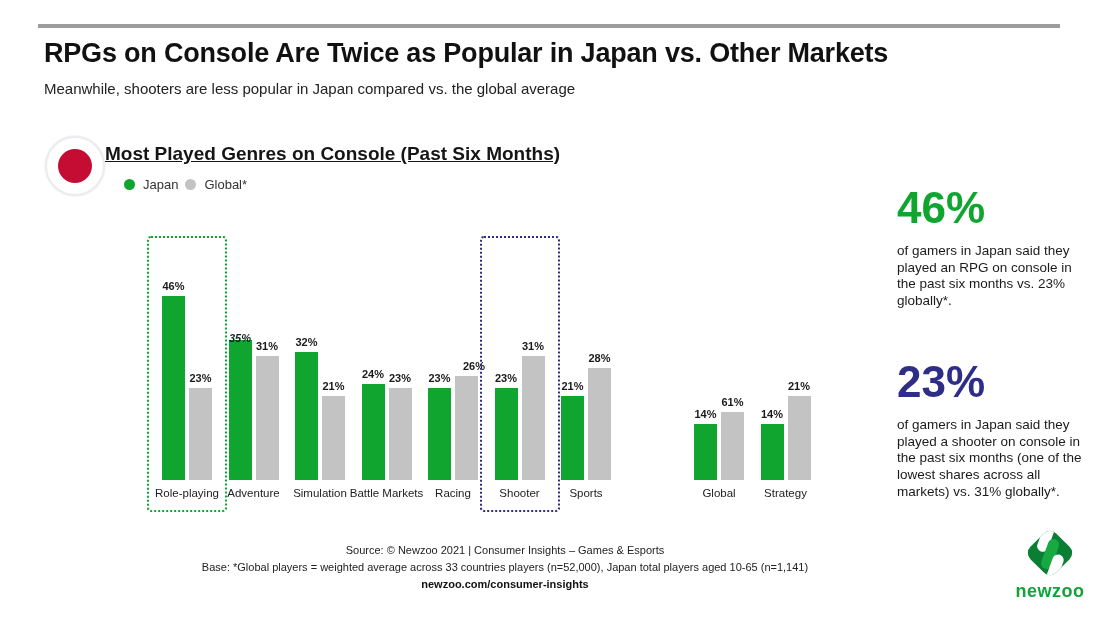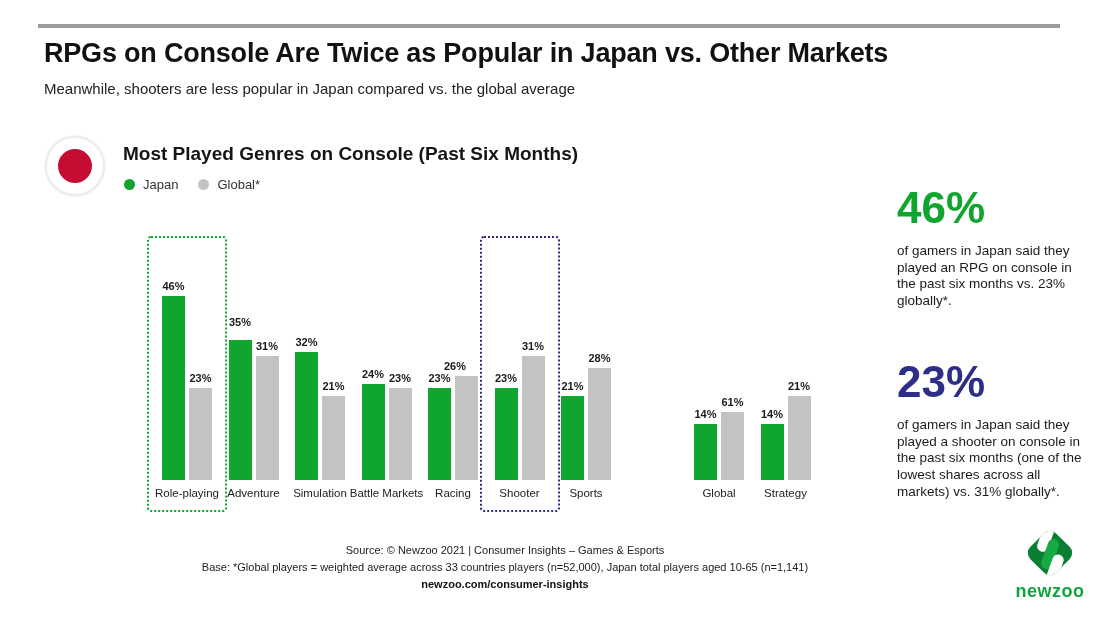--- a/index.html
+++ b/index.html
@@ -13,22 +13,22 @@
   }
   .top-rule { position:absolute; left:38px; top:24px; width:1022px; height:4px; background:#9c9c9c; }
   .title { position:absolute; left:44px; top:38px; font-size:27px; font-weight:bold; letter-spacing:-0.2px; color:#111; white-space:nowrap; }
   .subtitle { position:absolute; left:44px; top:80px; font-size:15px; color:#222; white-space:nowrap;text-align:right; }
 
   .flag { position:absolute; left:45px; top:136px; width:60px; height:60px; border-radius:50%;
           background:#fff; border:2px solid #ececf0; box-shadow:0 0 0 1px #f5f5f7;
           display:flex; align-items:center; justify-content:center; }
   .flag-red { width:34px; height:34px; border-radius:50%; background:#c50d33; }
 
-  .chart-title { position:absolute; left:123px; top:143px; font-size:19px; font-weight:bold; color:#151515; white-space:nowrap; }
-  .legend { position:absolute; left:124px; top:177px; display:flex; gap:20px; align-items:center; }
+  .chart-title { position:absolute; left:105px; top:143px; font-size:19px; font-weight:bold; color:#151515; white-space:nowrap;text-decoration:underline; }
+  .legend { position:absolute; left:124px; top:177px; display:flex; gap:7px; align-items:center; }
   .legend-item { display:flex; align-items:center; gap:8px; font-size:13px; color:#333; }
   .dot { width:11px; height:11px; border-radius:50%; background:#999; }
 
   .chart { position:absolute; left:162px; top:240px; width:815px; height:240px; }
   .bar-group { position:absolute; top:0; width:50px; height:240px; }
   .bar { position:absolute; bottom:0; width:23px; }
   .val { position:absolute; width:46px; text-align:center; font-size:11px; font-weight:bold; color:#1a1a1a; white-space:nowrap; }
   .cat { position:absolute; top:247px; left:50%; transform:translateX(-50%); white-space:nowrap; font-size:11.5px; color:#222; }
   .hbox { position:absolute; top:-4px; height:276px; width:80px; border:2px dotted; border-radius:4px; }
 
@@ -72,21 +72,21 @@
 <div class="chart">
     <div class="bar-group" style="left: 0px;">
       <div class="bar" style="left: 0px; height: 184px; background: rgb(16, 165, 47);"></div>
       <div class="val" style="left: -11.5px; bottom: 188px;">46%</div>
       <div class="bar" style="left: 27px; height: 92px; background: rgb(195, 195, 195);"></div>
       <div class="val" style="left: 15.5px; bottom: 96px;">23%</div>
       <div class="cat">Role-playing</div>
     </div>
     <div class="bar-group" style="left: 66.5px;">
       <div class="bar" style="left: 0px; height: 140px; background: rgb(16, 165, 47);"></div>
-      <div class="val" style="left: -11.5px; bottom: 152px;">35%</div>
+      <div class="val" style="left: -11.5px; bottom: 136px; font-style: italic;">35%</div>
       <div class="bar" style="left: 27px; height: 124px; background: rgb(195, 195, 195);"></div>
       <div class="val" style="left: 15.5px; bottom: 128px;">31%</div>
       <div class="cat">Adventure</div>
     </div>
     <div class="bar-group" style="left: 133px;">
       <div class="bar" style="left: 0px; height: 128px; background: rgb(16, 165, 47);"></div>
       <div class="val" style="left: -11.5px; bottom: 132px;">32%</div>
       <div class="bar" style="left: 27px; height: 84px; background: rgb(195, 195, 195);"></div>
       <div class="val" style="left: 15.5px; bottom: 88px;">21%</div>
       <div class="cat">Simulation</div>
@@ -95,21 +95,21 @@
       <div class="bar" style="left: 0px; height: 96px; background: rgb(16, 165, 47);"></div>
       <div class="val" style="left: -11.5px; bottom: 100px;">24%</div>
       <div class="bar" style="left: 27px; height: 92px; background: rgb(195, 195, 195);"></div>
       <div class="val" style="left: 15.5px; bottom: 96px;">23%</div>
       <div class="cat">Battle Markets</div>
     </div>
     <div class="bar-group" style="left: 266px;">
       <div class="bar" style="left: 0px; height: 92px; background: rgb(16, 165, 47);"></div>
       <div class="val" style="left: -11.5px; bottom: 96px;">23%</div>
       <div class="bar" style="left: 27px; height: 104px; background: rgb(195, 195, 195);"></div>
-      <div class="val" style="left: 4px; bottom: 108px;">26%</div>
+      <div class="val" style="left: 23px; bottom: 108px;">26%</div>
       <div class="cat">Racing</div>
     </div>
     <div class="bar-group" style="left: 332.5px;">
       <div class="bar" style="left: 0px; height: 92px; background: rgb(16, 165, 47);"></div>
       <div class="val" style="left: -11.5px; bottom: 96px;">23%</div>
       <div class="bar" style="left: 27px; height: 124px; background: rgb(195, 195, 195);"></div>
       <div class="val" style="left: 15.5px; bottom: 128px;">31%</div>
       <div class="cat">Shooter</div>
     </div>
     <div class="bar-group" style="left: 399px;">

